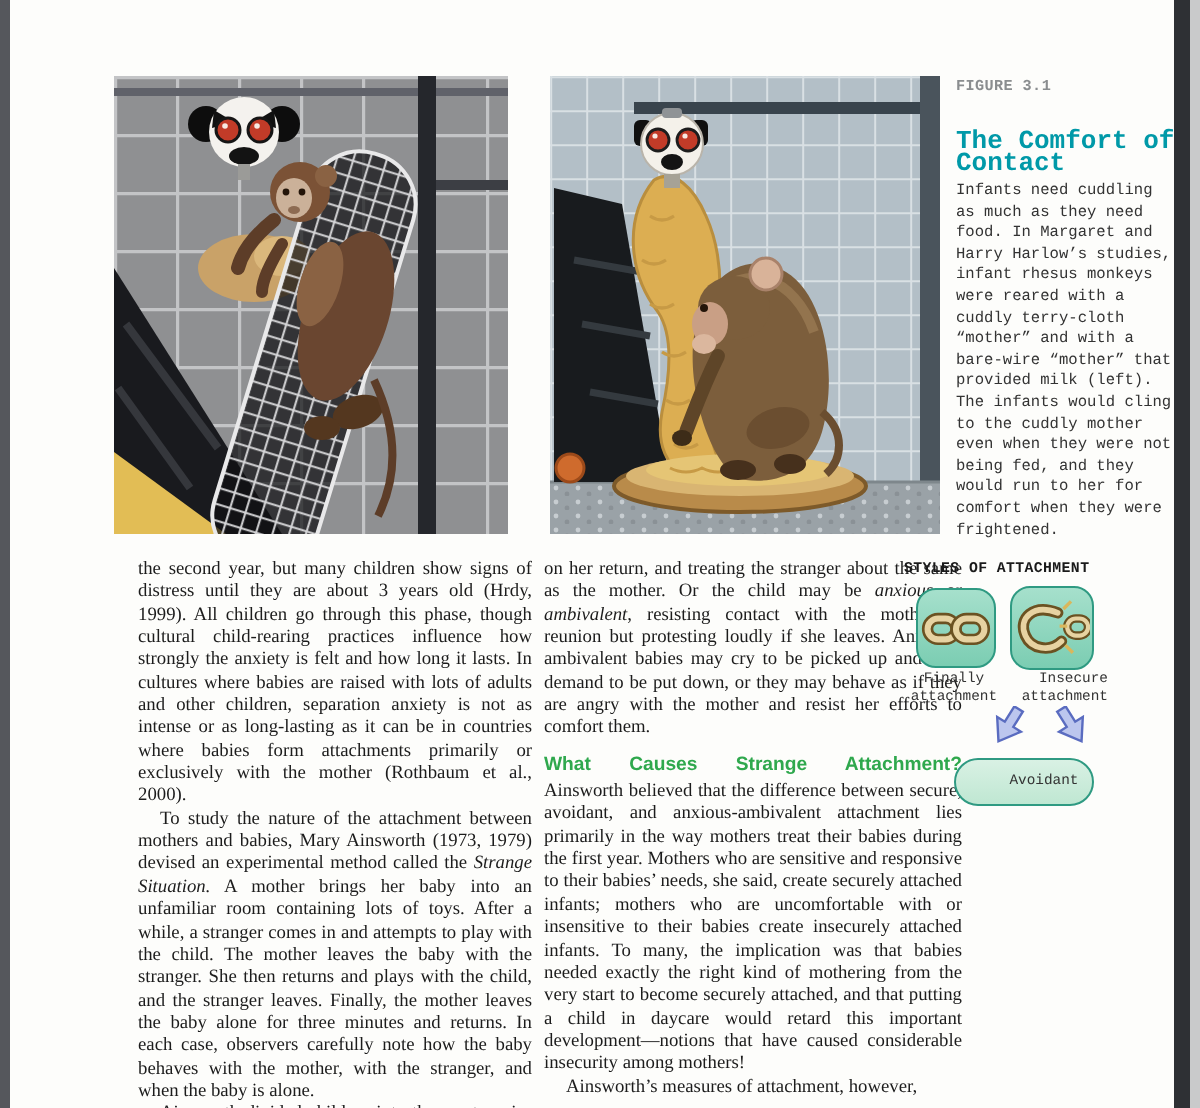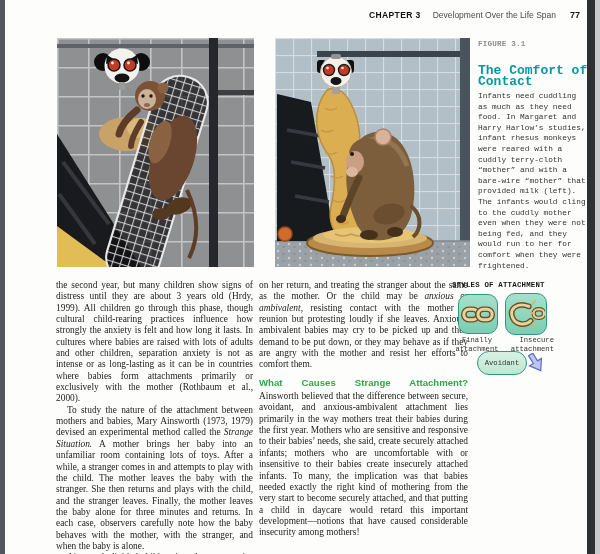--- a/index.html
+++ b/index.html
@@ -19,21 +19,21 @@
   #photoL{left:52px;}
   #photoR{left:270px;}
 
   .caption-block{position:absolute;left:473px;top:40px;width:110px;
                  font-family:Liberation Mono, monospace;}
   .fig-label{font-size:7.6px;font-weight:bold;color:#8a8d8f;letter-spacing:.2px;}
   .fig-heading{font-size:13px;font-weight:bold;color:#0099a8;line-height:11px;margin:17px 0 4px 0;}
   .fig-caption{font-size:7.8px;line-height:10.6px;color:#333;}
 
   .col{position:absolute;top:280px;height:274px;overflow:hidden;
-       font-size:9.4px;line-height:11.35px;color:#1c1c1c;text-align:justify;}
+       font-size:9.4px;line-height:11.35px;color:#1c1c1c;text-align:justify;margin-left:13px;}
   #colL{left:51px;width:197px;}
   #colM{left:254px;width:209px;}
   .col p{margin:0;}
   .indent{text-indent:11px;}
   .mid-heading{font-family:"Liberation Sans", sans-serif;font-weight:bold;color:#2fa84d;
                font-size:9.6px;margin:6px 0 3px 0 !important;
                text-align:justify;text-align-last:justify;}
 
   .diagram{position:absolute;left:445px;top:279px;width:142px;height:130px;
            font-family:Liberation Mono, monospace;}
@@ -42,36 +42,33 @@
   .chain-box{position:absolute;width:38px;height:38px;border:1.5px solid #2f9a82;border-radius:10px;
              background:linear-gradient(180deg,#a6e0cc,#7bcdb2);display:flex;align-items:center;justify-content:center;}
   #secureBox{left:8px;top:15px;}
   #insecureBox{left:55px;top:14px;width:40px;height:40px;}
   .chain-label{position:absolute;width:56px;text-align:center;font-size:7.2px;line-height:8.6px;color:#333;}
   #secureLabel{left:-1px;top:57px;}
   #insecureLabel{left:48px;top:57px;text-align:right;}
   .pill{position:absolute;background:linear-gradient(180deg,#d9f1e4,#bfe7d2);border:1.5px solid #2f9a82;
         border-radius:13px;display:flex;align-items:center;justify-content:center;
         font-size:7.2px;line-height:8.4px;color:#333;text-align:center;}
-  #avoidantPill{left:27px;top:72px;width:48px;height:22px;}
+  #avoidantPill{left:27px;top:100px;width:48px;height:22px;padding-left:20px;}
   #anxiousPill{left:80px;top:91px;width:48px;height:27px;}
   .diag-arrow{position:absolute;}
   #arrowLeft{left:42px;top:74px;}
   #arrowRight{left:74px;top:74px;}
 </style>
 </head>
 <body>
 
 <div class="edge-left"></div>
 
 <div class="page">
 
-  <div class="header">
-    <span class="chap">CHAPTER 3</span><span class="title">Development Over the Life Span</span><span class="pagenum">77</span>
-  </div>
 
   <svg id="photoL" class="photo" width="197" height="229" viewBox="0 0 197 229">
     <defs>
       <pattern id="cageL" width="31" height="29" patternUnits="userSpaceOnUse">
         <rect width="31" height="29" fill="#8f9092"></rect>
         <path d="M0 .8H31M.8 0V29" stroke="#c3c4c6" stroke-width="1.6"></path>
       </pattern>
       <pattern id="meshL" width="8" height="8" patternUnits="userSpaceOnUse">
         <rect width="8" height="8" fill="rgba(15,15,18,0.72)"></rect>
         <path d="M0 .6H8M.6 0V8" stroke="#d6d6d8" stroke-width="1"></path>
@@ -195,20 +192,21 @@
   <div id="colL" class="col">
     <p>the second year, but many children show signs of distress until they are about 3 years old (Hrdy, 1999). All children go through this phase, though cultural child-rearing practices influence how strongly the anxiety is felt and how long it lasts. In cultures where babies are raised with lots of adults and other children, separation anxiety is not as intense or as long-lasting as it can be in countries where babies form attachments primarily or exclusively with the mother (Rothbaum et al., 2000).</p>
     <p class="indent"><span>To study the nature of the attachment between mothers and babies, Mary Ainsworth (1973, 1979) devised an experimental method called the </span><i>Strange Situation.</i><span> A mother brings her baby into an unfamiliar room containing lots of toys. After a while, a stranger comes in and attempts to play with the child. The mother leaves the baby with the stranger. She then returns and plays with the child, and the stranger leaves. Finally, the mother leaves the baby alone for three minutes and returns. In each case, observers carefully note how the baby behaves with the mother, with the stranger, and when the baby is alone.</span></p>
     <p class="indent">Ainsworth divided children into three categories on the basis of their reactions to the Strange</p>
   </div>
 
   <div id="colM" class="col">
     <p><span>on her return, and treating the stranger about the same as the mother. Or the child may be </span><i>anxious</i><span> or </span><i>ambivalent</i><span>, resisting contact with the mother at reunion but protesting loudly if she leaves. Anxious-ambivalent babies may cry to be picked up and then demand to be put down, or they may behave as if they are angry with the mother and resist her efforts to comfort them.</span></p>
     <p class="mid-heading">What Causes Strange Attachment?</p>
     <p>Ainsworth believed that the difference between secure, avoidant, and anxious-ambivalent attachment lies primarily in the way mothers treat their babies during the first year. Mothers who are sensitive and responsive to their babies’ needs, she said, create securely attached infants; mothers who are uncomfortable with or insensitive to their babies create insecurely attached infants. To many, the implication was that babies needed exactly the right kind of mothering from the very start to become securely attached, and that putting a child in daycare would retard this important development—notions that have caused considerable insecurity among mothers!</p>
+    <p class="indent">Ainsworth’s measures of attachment, however,</p>
   </div>
 
   <div class="diagram">
     <div class="diag-title">STYLES OF ATTACHMENT</div>
 
     <div id="secureBox" class="chain-box">
       <svg width="36" height="24" viewBox="0 0 38 24">
         <g fill="none">
           <rect x="4" y="7" width="15" height="11" rx="5.5" stroke="#6b5222" stroke-width="6"></rect>
           <rect x="4" y="7" width="15" height="11" rx="5.5" stroke="#e7d3a2" stroke-width="3.2"></rect>

